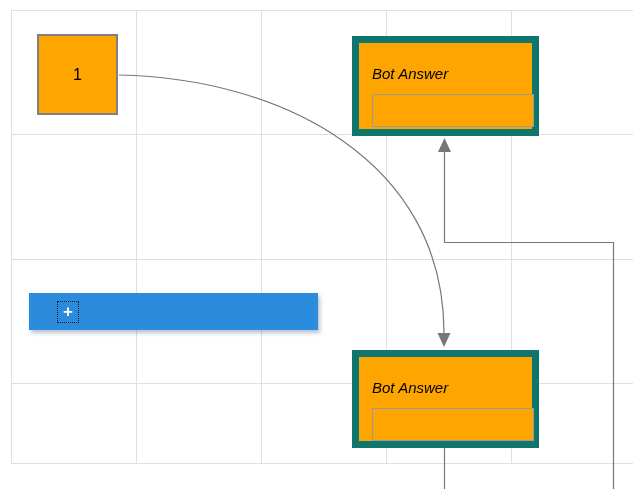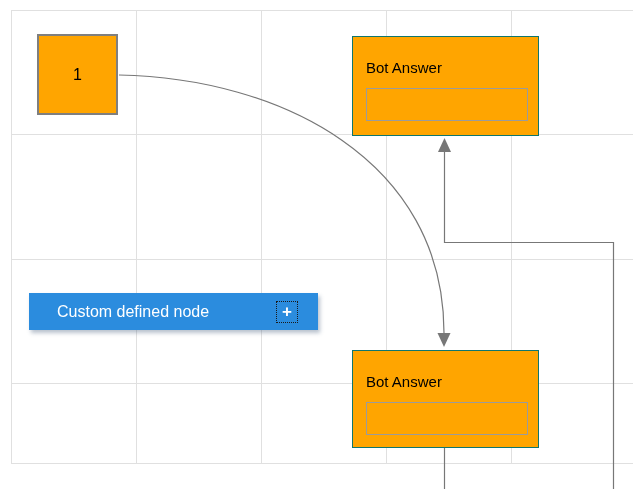--- a/index.html
+++ b/index.html
@@ -21,22 +21,23 @@
     background: #FFA500;
     border: 2px solid #7f7f7f;
     display: flex; align-items: center; justify-content: center;
     font-size: 16px; color: #000000;
   }
 
   
   .bot-node {
     width: 187px;
     background: #FFA500;
-    border: 1px solid #0f766e;
+    border: 7px solid #0f766e;
     padding: 22px 0 0 13px;
+    font-style: italic;
   }
   .bot-node.top    { left: 352px; top: 36px;  height: 100px; }
   .bot-node.bottom { left: 352px; top: 350px; height: 98px;  }
   .bot-title {
     font-size: 15px; color: #000000; line-height: 18px;
     margin-bottom: 11px;
   }
   .bot-field {
     width: 162px; height: 33px;
     box-sizing: border-box;
@@ -109,19 +110,18 @@
     <div class="bot-title">Bot Answer</div>
     <div class="bot-field"></div>
   </div>
 
   <div class="node bot-node bottom">
     <div class="bot-title">Bot Answer</div>
     <div class="bot-field"></div>
   </div>
 
   <div class="node custom-node">
-    <span class="custom-label">Custom defined node</span>
     <span class="add-btn">
       <span class="plus-glyph">+</span>
     </span>
   </div>
 
 </div>
 
 </body></html>

